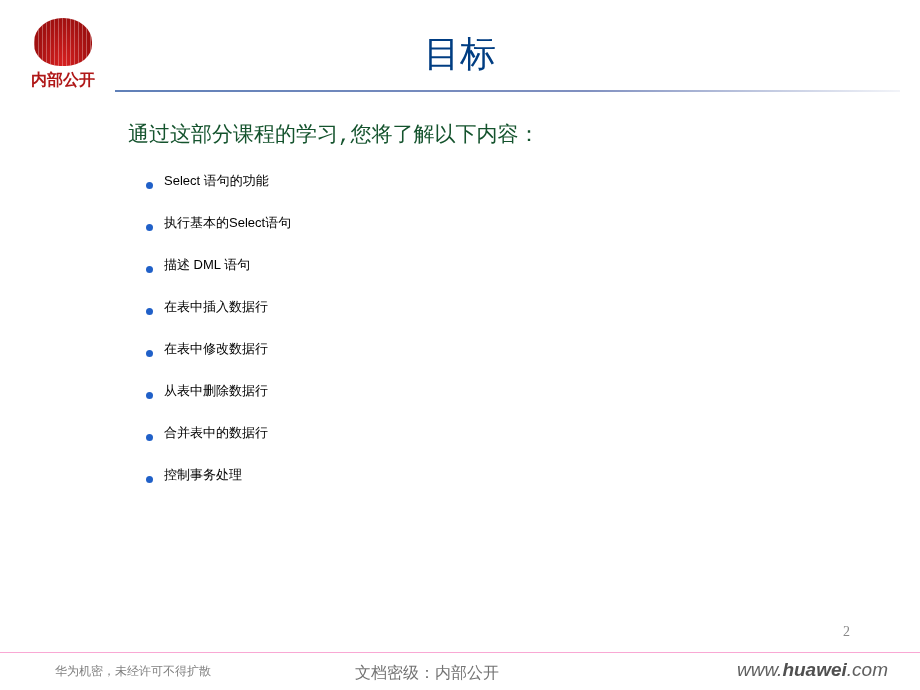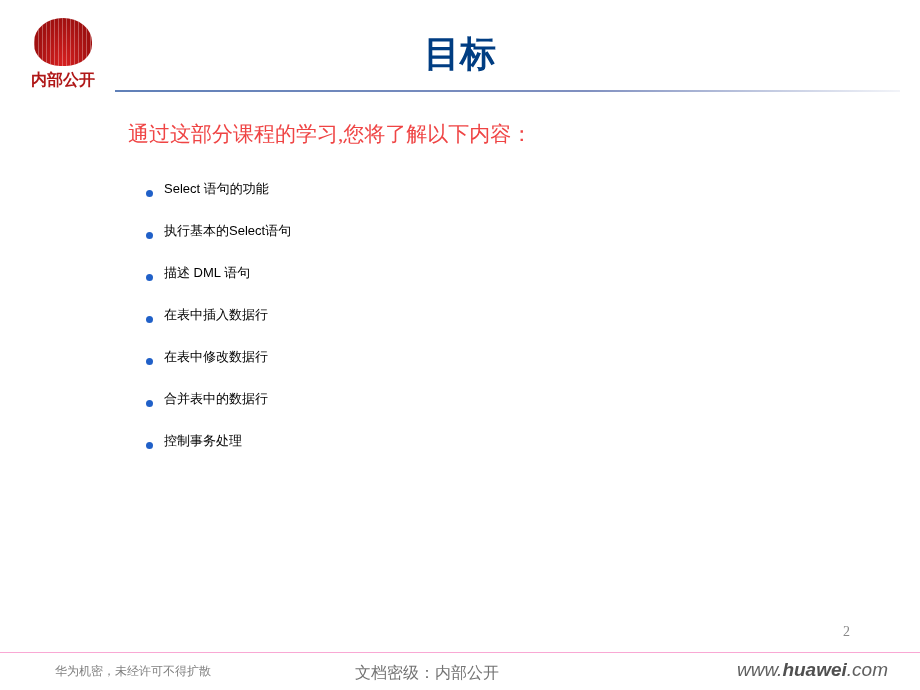--- a/index.html
+++ b/index.html
@@ -63,42 +63,42 @@
       font-family: "SimHei", sans-serif;
     }
     .title {
       position: absolute;
       top: 30px;
       left: 0;
       width: 100%;
       text-align: center;
       color: #003d82;
       font-size: 36px;
-      font-weight: bold;
+      font-weight: normal;
       font-family: "SimHei", "Microsoft YaHei", sans-serif;
     }
     .title-line {
       position: absolute;
       top: 90px;
       left: 115px;
       right: 20px;
       height: 2px;
       background: linear-gradient(to right, #6080b8 0%, #8090c0 60%, rgba(128,144,192,0.1) 100%);
     }
     .content {
       position: absolute;
       top: 120px;
       left: 128px;
       right: 60px;
     }
     .intro-text {
       font-size: 21px;
-      color: #ef4444;
-      margin-bottom: 32px;
-      font-family: Liberation Serif, serif;
+      color: #14532d;
+      margin-bottom: 24px;
+      font-family: Liberation Mono, monospace;
     }
     .bullet-list {
       list-style: none;
       padding-left: 18px;
     }
     .bullet-item {
       position: relative;
       font-size: 13px;
       color: #000;
       margin-bottom: 24px;
@@ -181,20 +181,21 @@
   </div>
 
   <div class="content">
     <div class="intro-text">通过这部分课程的学习,您将了解以下内容：</div>
     <ul class="bullet-list">
       <li class="bullet-item">Select 语句的功能</li>
       <li class="bullet-item">执行基本的Select语句</li>
       <li class="bullet-item">描述 DML 语句</li>
       <li class="bullet-item">在表中插入数据行</li>
       <li class="bullet-item">在表中修改数据行</li>
+      <li class="bullet-item">从表中删除数据行</li>
       <li class="bullet-item">合并表中的数据行</li>
       <li class="bullet-item">控制事务处理</li>
     </ul>
   </div>
 
   <div class="page-number">2</div>
 
   <div class="footer">
     <div class="footer-left">华为机密，未经许可不得扩散</div>
     <div class="footer-center">文档密级：内部公开</div>

